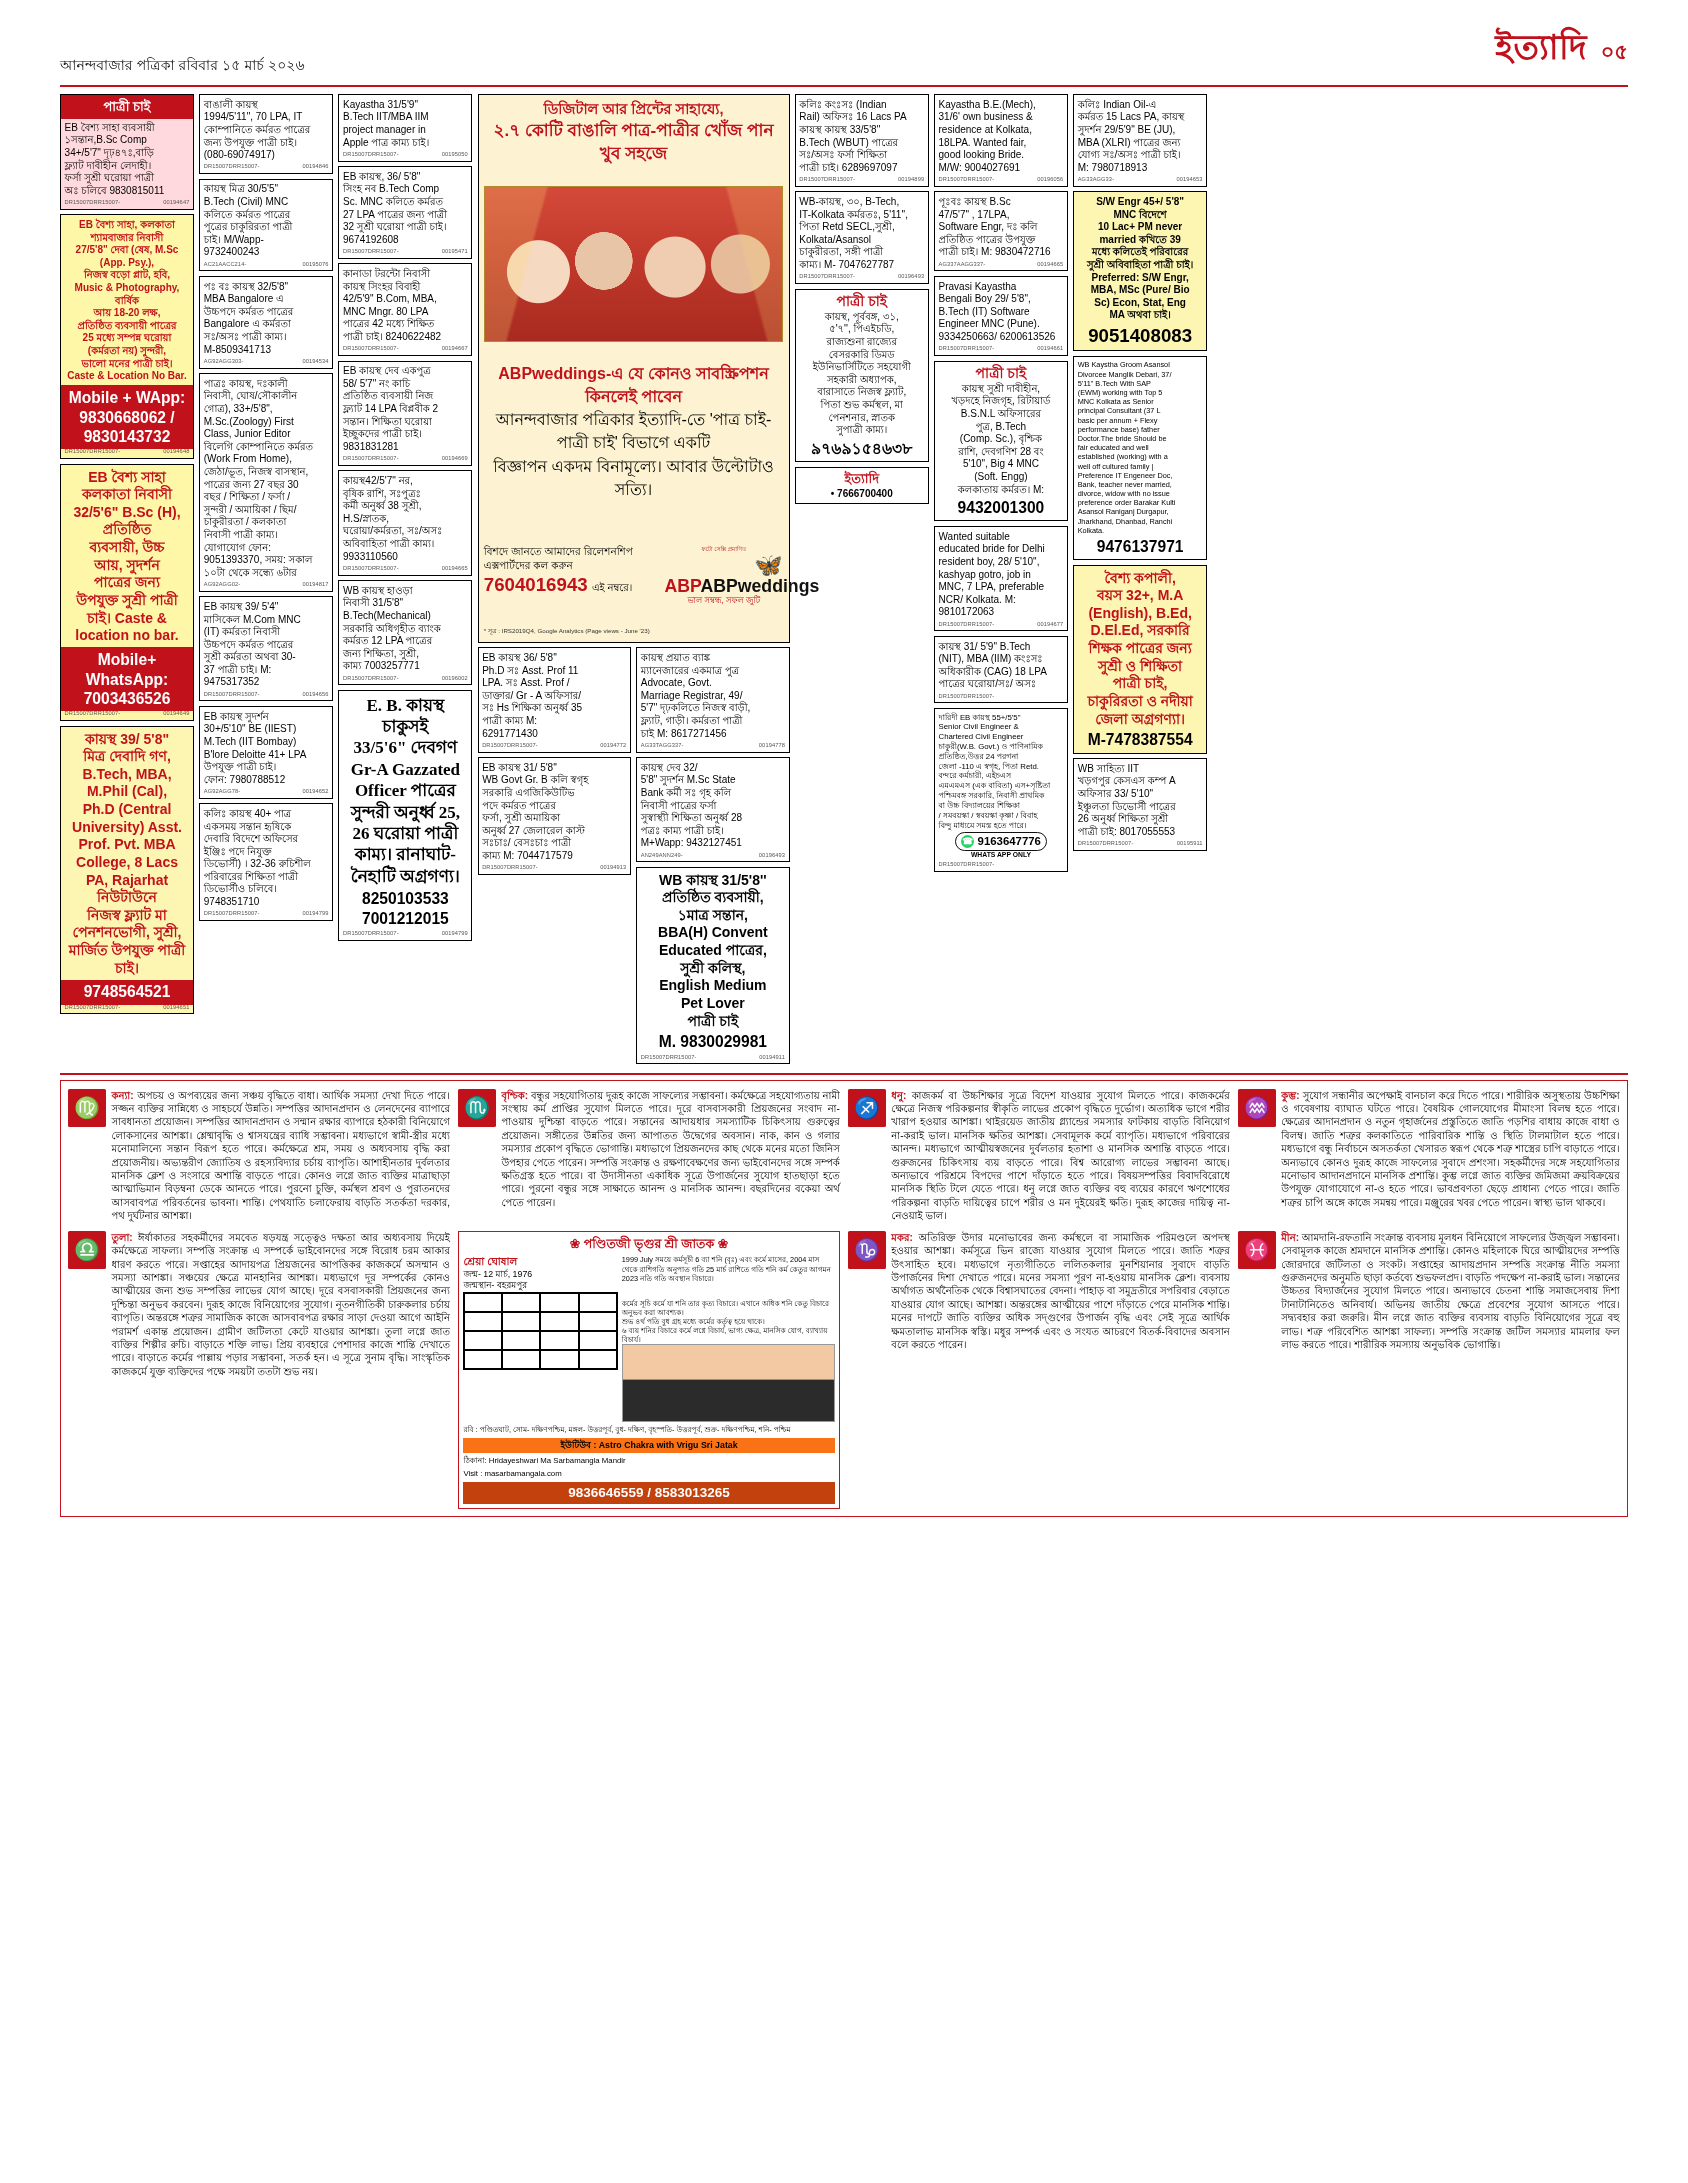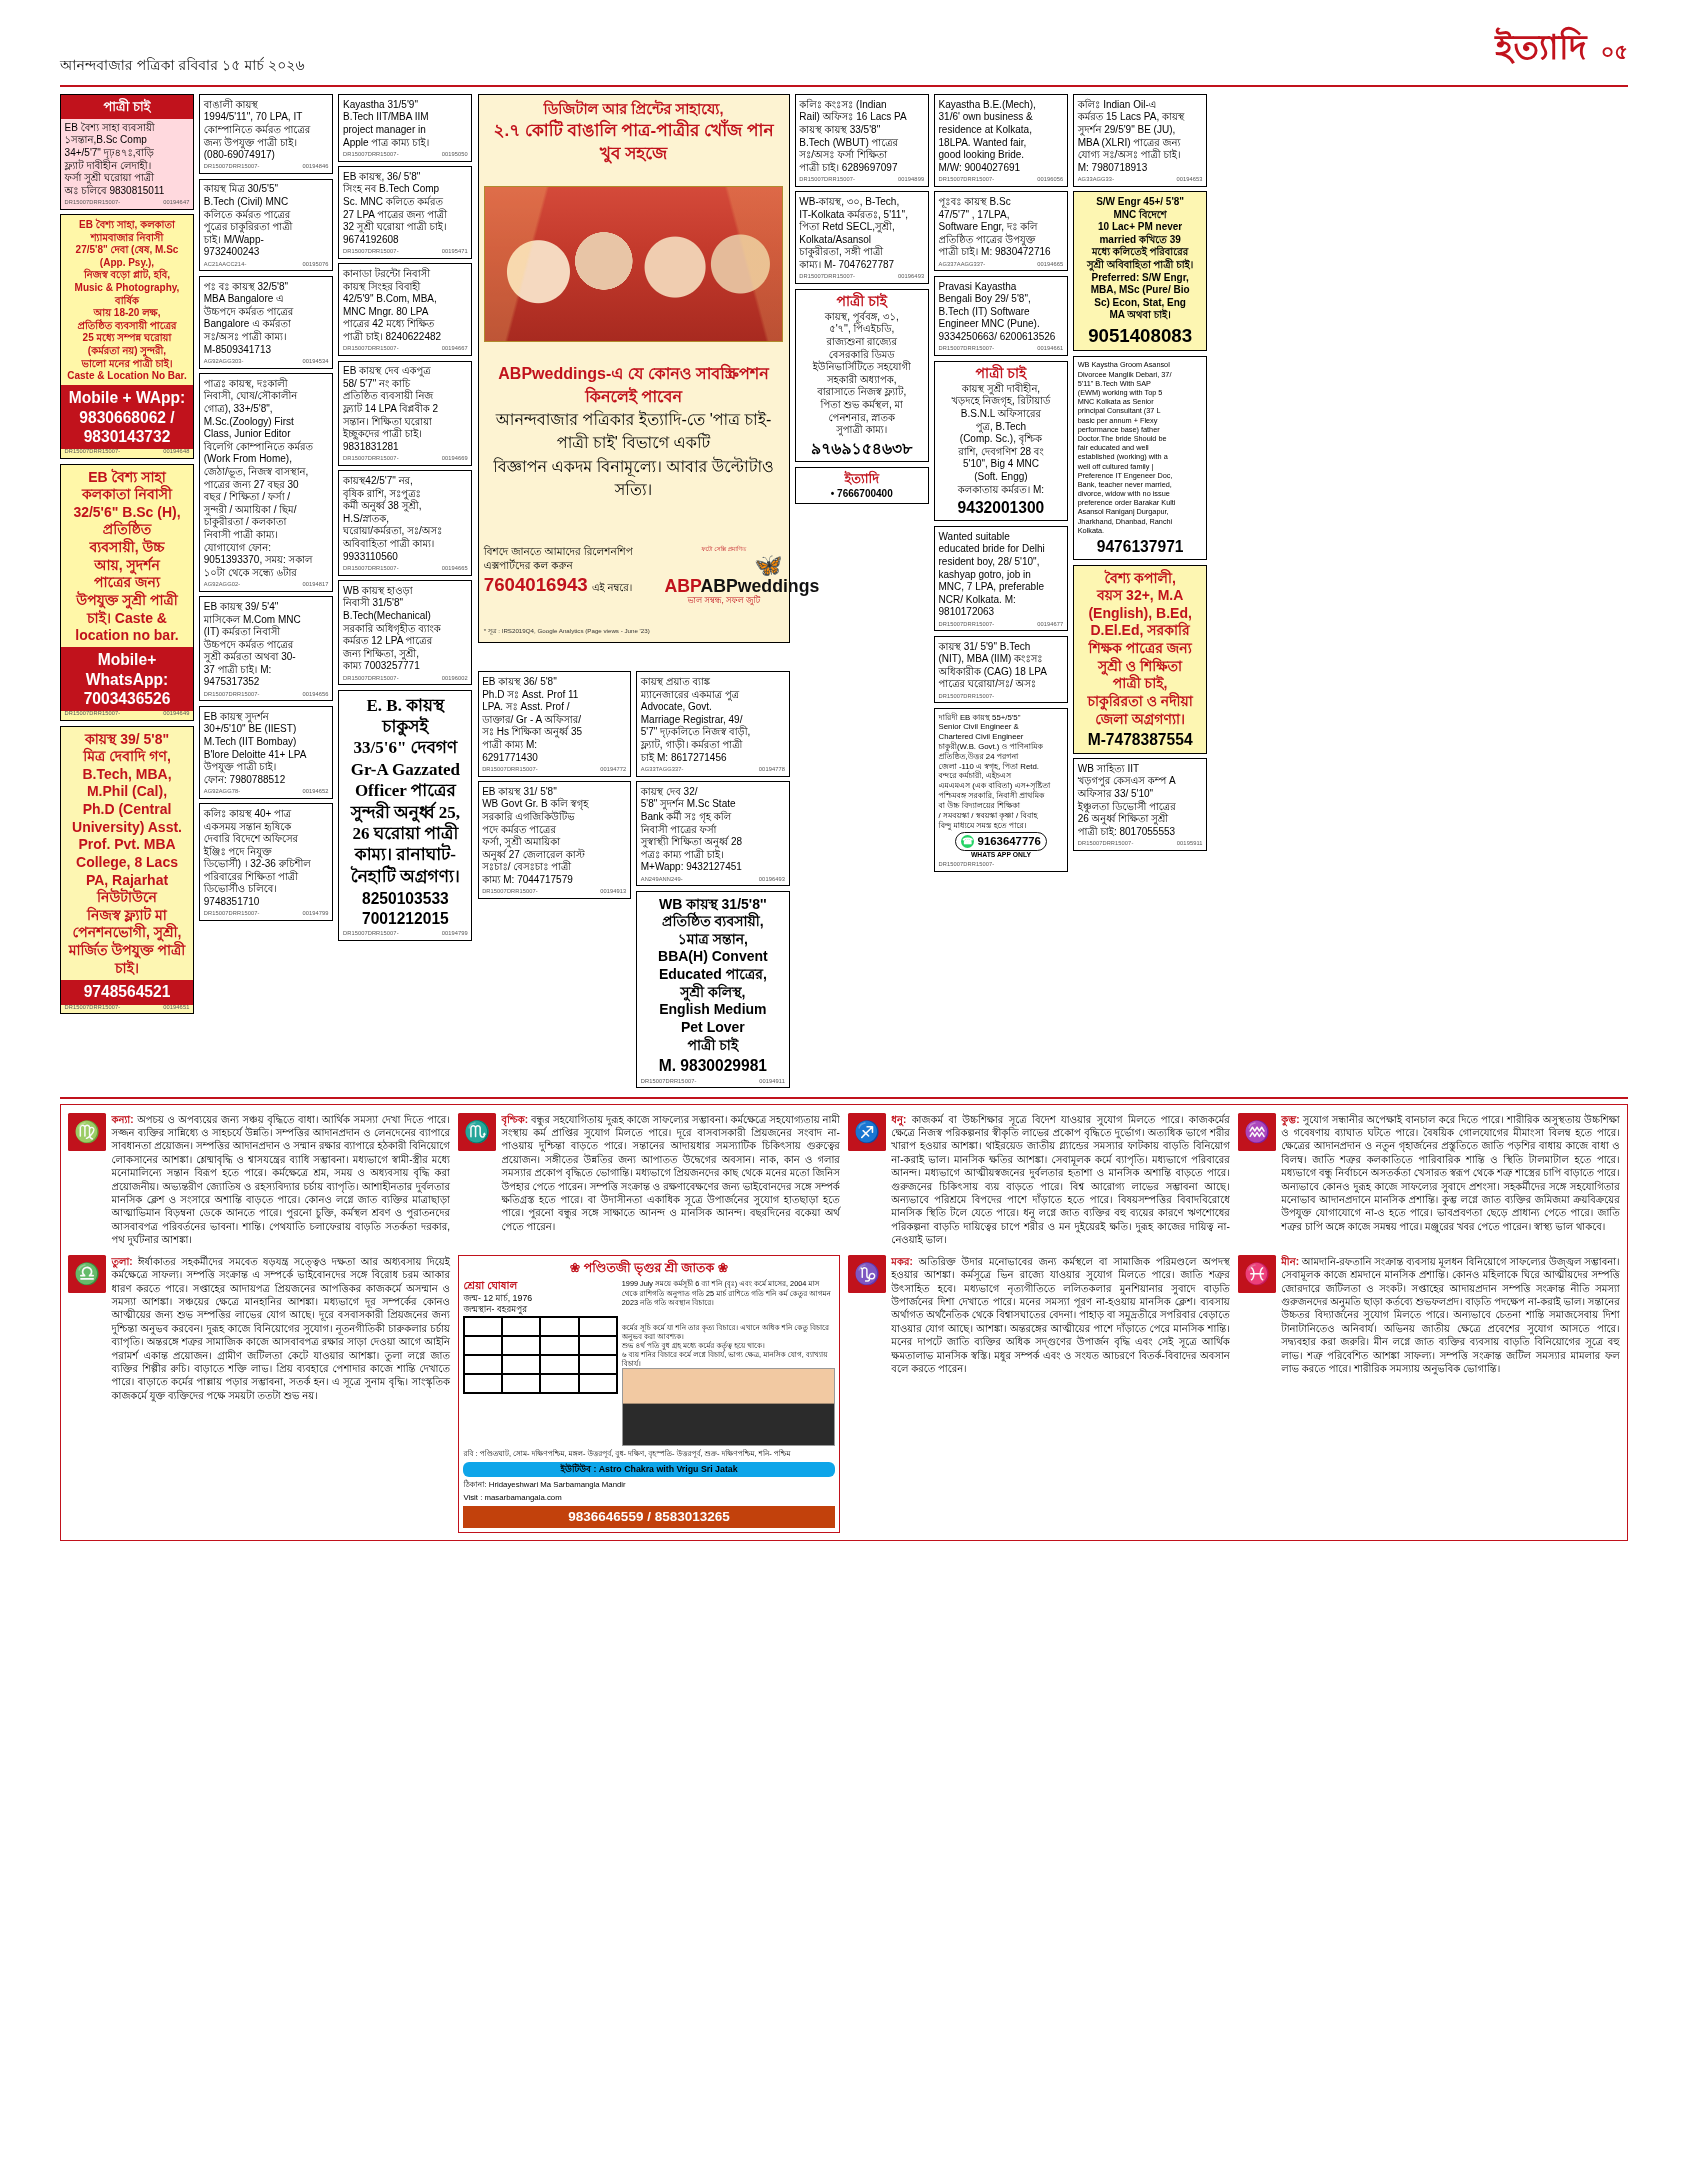--- a/index.html
+++ b/index.html
@@ -238,21 +238,21 @@
   .astro .namebold { font-weight: bold; font-size: 10.4px; }
   .astro .phone-red {
     background: #c2410c; color: #fff; font-weight: bold;
     text-align: center; font-size: 13.5px; padding: 2.1px;
   }
   .astro .portrait {
     height: 78px;
     background: linear-gradient(180deg,#f2c9a2 0 45%, #2b2b2b 46% 100%);
     border: 0.5px solid #999;
   }
-  .astro .yellowbar { background: #0ea5e9; text-align:center; font-weight:bold; padding:1.6px;border-radius:6px; }
+  .astro .yellowbar { background: #f97316; text-align:center; font-weight:bold; padding:1.6px; }
   .whatsapp-pill {
     display: inline-flex; align-items: center; gap: 3.1px;
     background: #fff; border: 1px solid #111; border-radius: 11.4px;
     padding: 1px 5.2px; font-weight: bold; font-size: 11.4px;
   }
   .wa-dot {
     width: 13.5px; height: 13.5px; border-radius: 50%;
     background: #25D366; color: #fff; font-size: 8.8px;
     display:flex; align-items:center; justify-content:center;
   }
@@ -570,21 +570,21 @@
             <div class="butterfly" style="text-align:right;">🦋</div>
             <div class="abp-logo">
               <div class="b1"><em>ABP</em><span>ABPweddings</span></div>
               <div class="b2">ভাল সম্বন্ধ, সফল জুটি</div>
             </div>
           </div>
         </div>
         <div class="footnote">* সূত্র : IRS2019Q4, Google Analytics (Page views - June '23)</div>
       </div>
 
-      <div style="display:grid; grid-template-columns: 1fr 1fr; gap:5.2px;margin-top:24px;">
+      <div style="display:grid; grid-template-columns: 1fr 1fr; gap:5.2px;">
         <div class="col">
           <div class="ad">
             <div class="body">EB কায়স্থ 36/ 5'8''
 Ph.D সঃ Asst. Prof 11
 LPA. সঃ Asst. Prof /
 ডাক্তার/ Gr - A অফিসার/
 সঃ Hs শিক্ষিকা অনুর্ধ্ব 35
 পাত্রী কাম্য M:
 6291771430</div>
             <div class="code">

